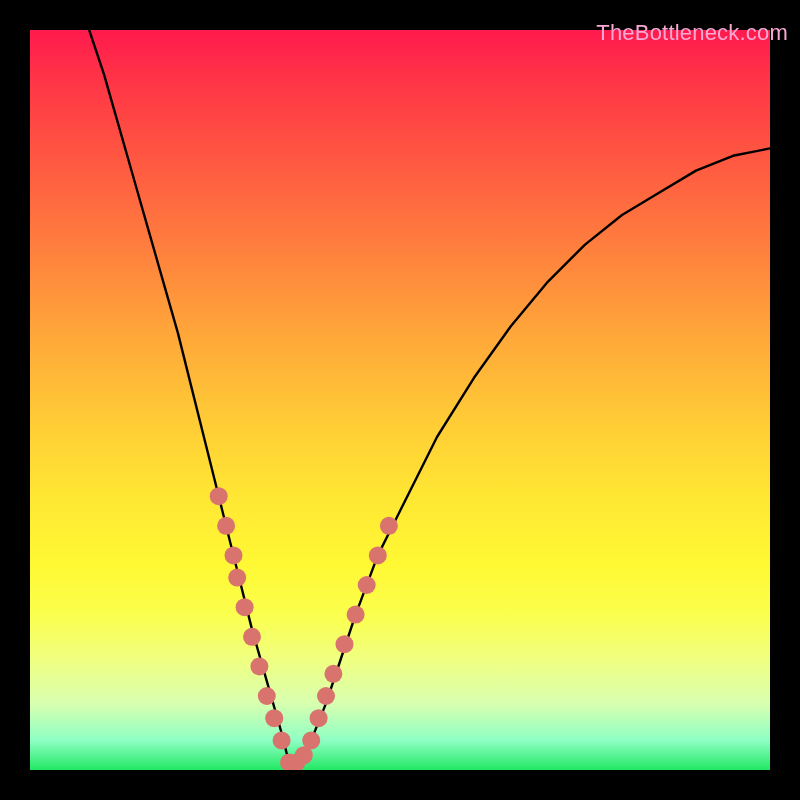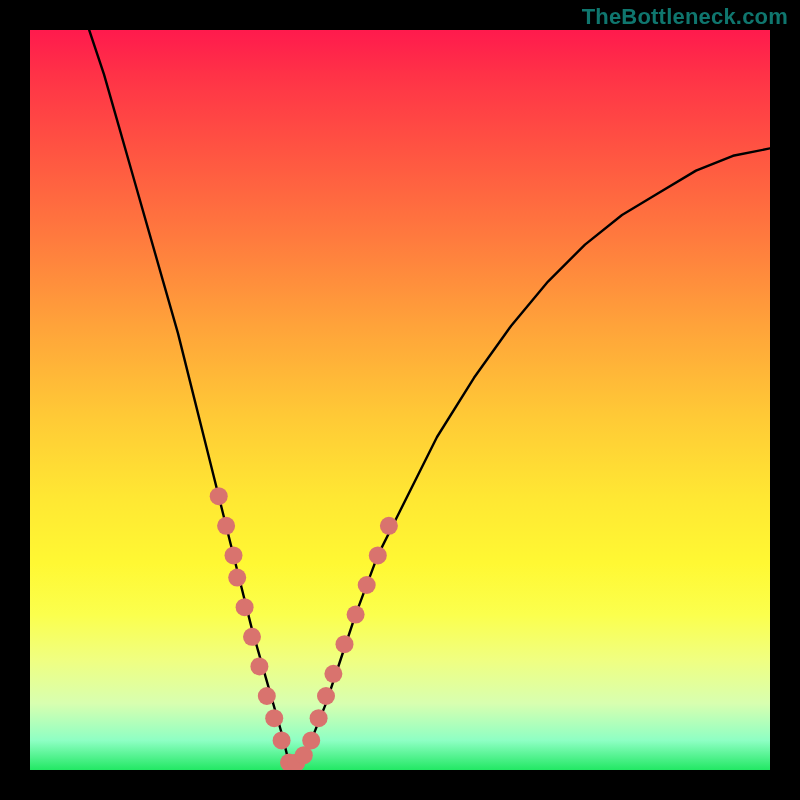--- a/index.html
+++ b/index.html
@@ -35,25 +35,25 @@
       #ffe733 63%,
       #fff833 72%,
       #fbff4d 79%,
       #f0ff80 85%,
       #d8ffb0 91%,
       #8effc4 96%,
       #22e864 100%);
   }
   .watermark {
     position: absolute;
-    top: 4px;
+    top: 20px;
     right: 12px;
-    color: #0f766e;
+    color: #f9a8d4;
     font-size: 22px;
-    font-weight: 700;
+    font-weight: 400;
     letter-spacing: 0.2px;
   }
   svg.curve {
     position: absolute;
     left: 0;
     top: 0;
     width: 740px;
     height: 740px;
   }
 </style>

